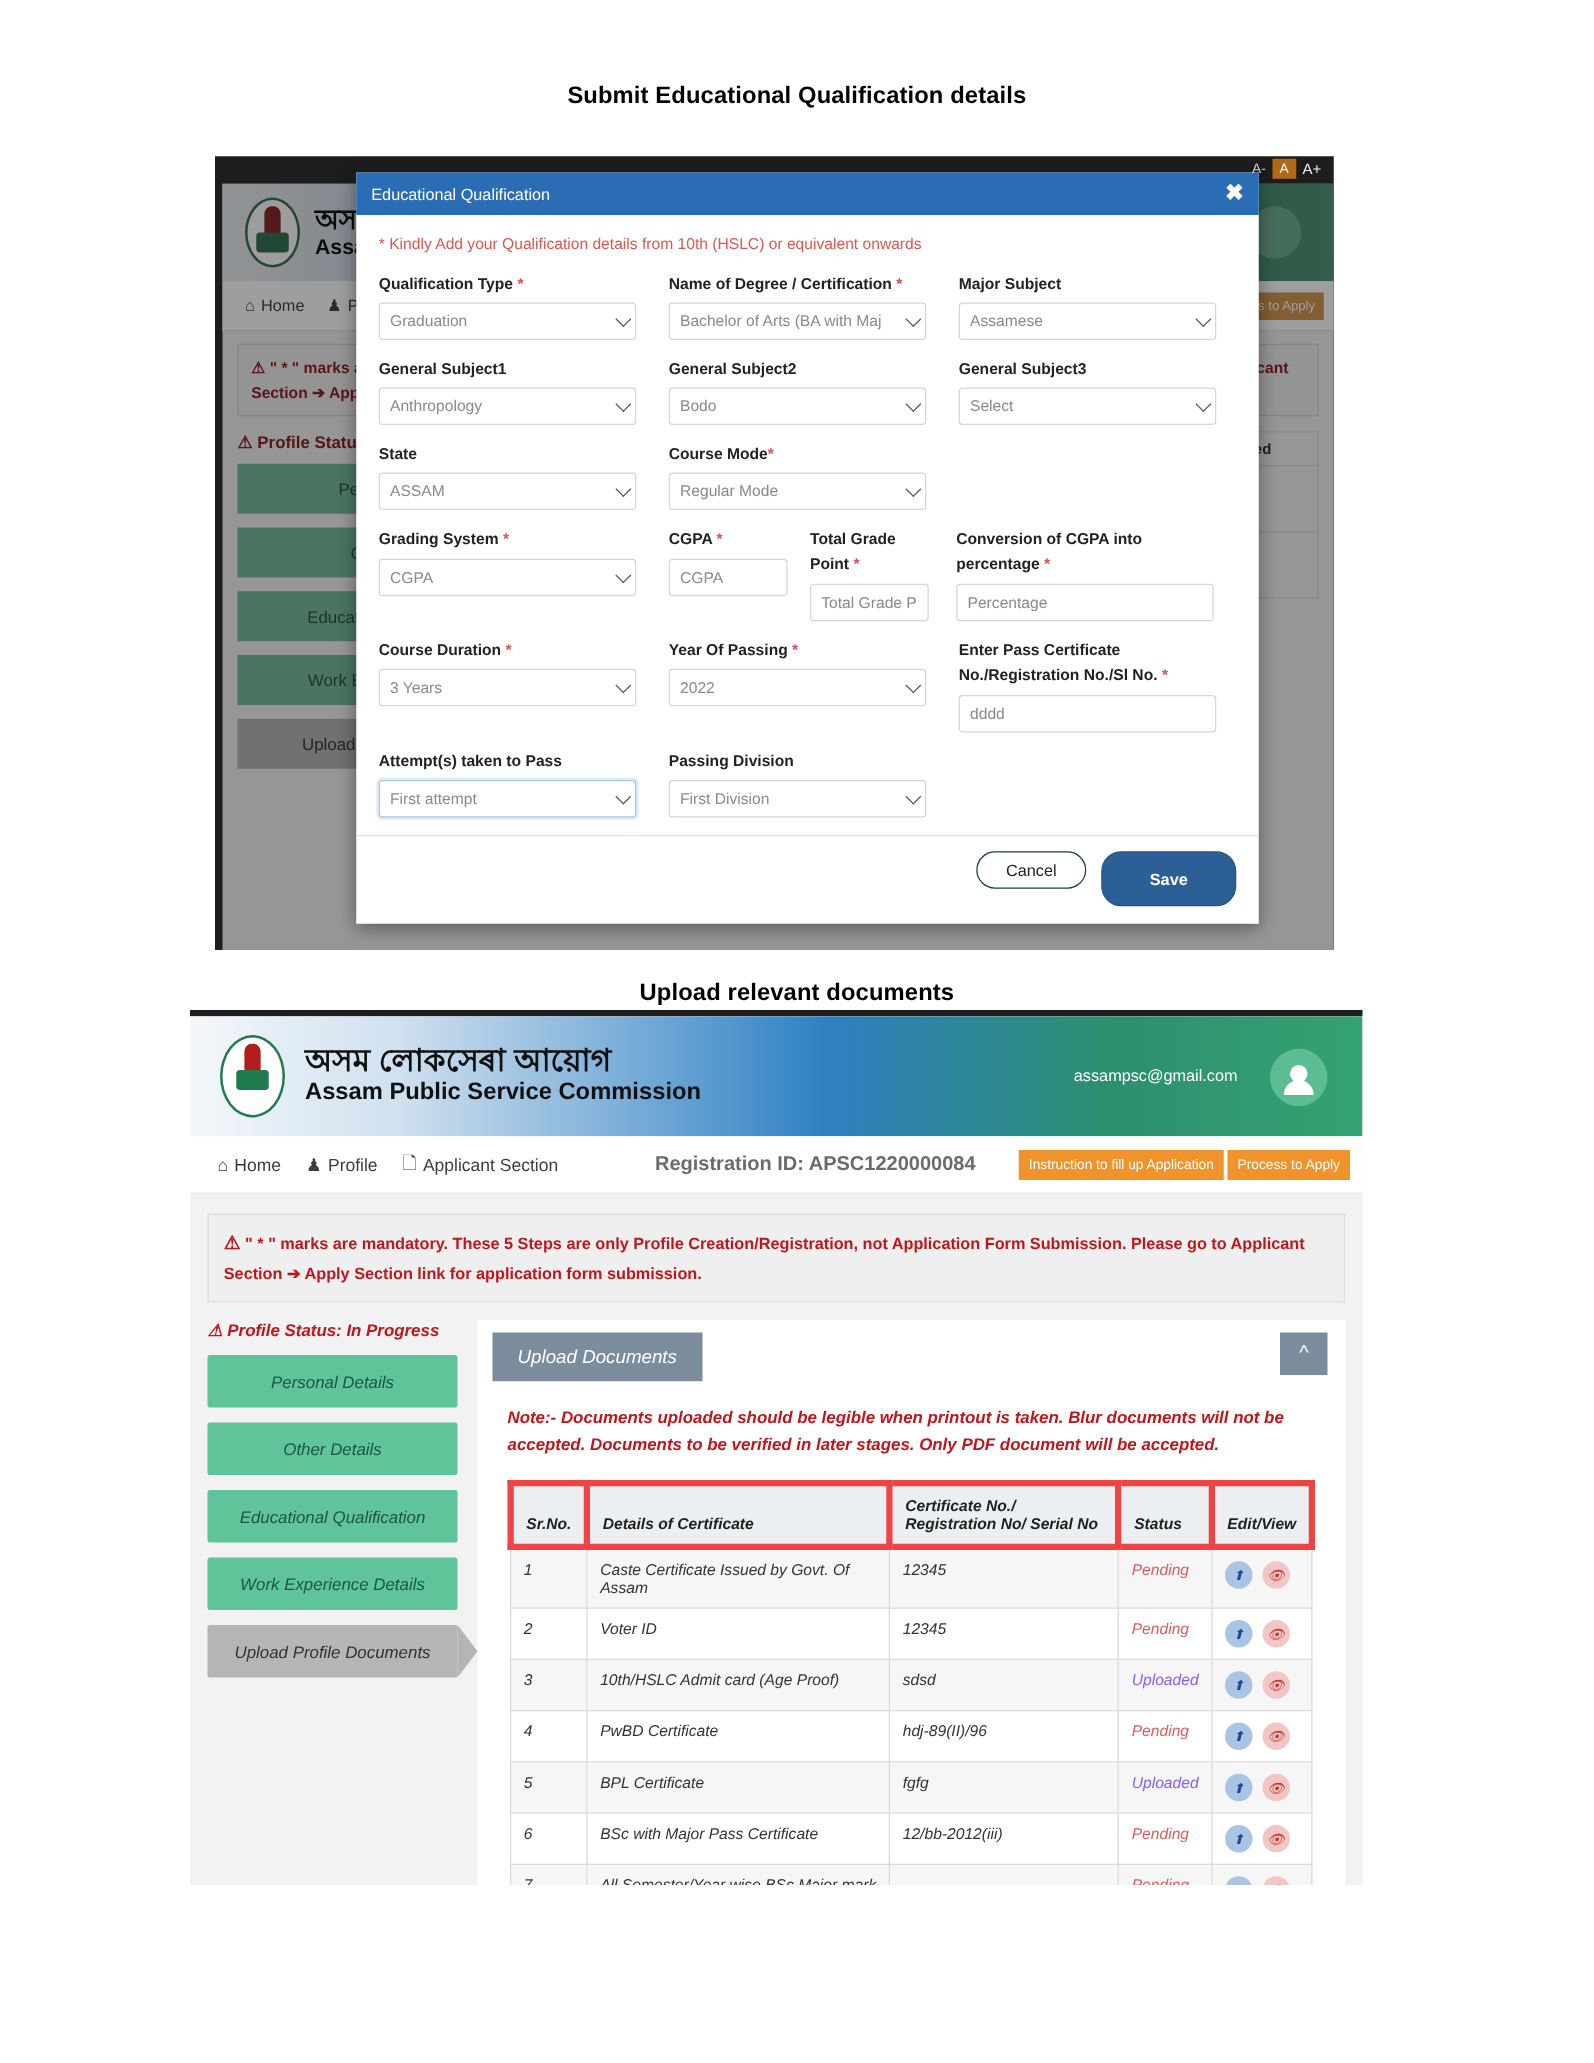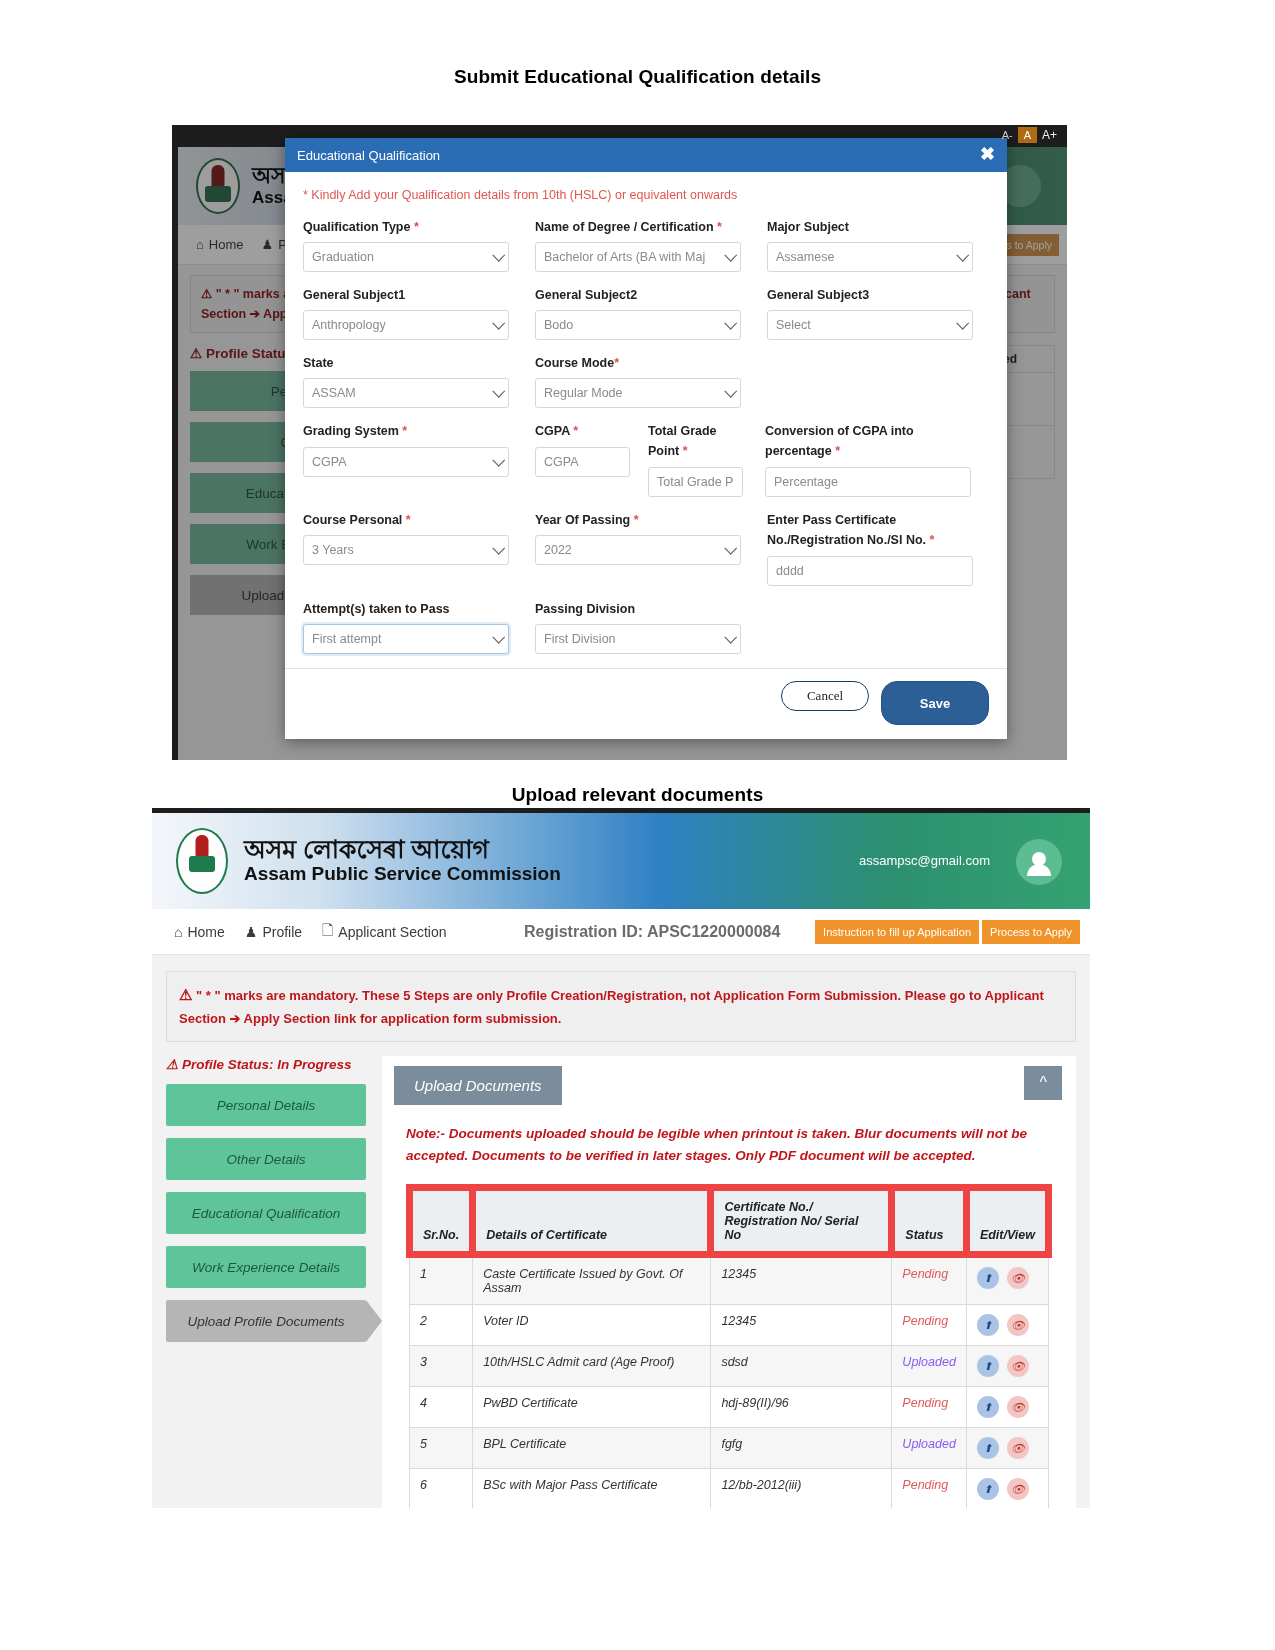--- a/index.html
+++ b/index.html
@@ -128,21 +128,21 @@
     width:9px; height:9px; border-right:1.8px solid #555; border-bottom:1.8px solid #555;
     transform-origin:center; rotate: 45deg; margin-top:-3px;
   }
   .fctrl .val { white-space:nowrap; overflow:hidden; text-overflow:clip; padding-right:16px; }
   .modal-foot {
     border-top:1px solid #e4e4e4; padding:12px 18px 14px 18px;
     display:flex; justify-content:flex-end; gap:12px;
   }
   .btn-cancel {
     min-width:88px; height:30px; border:1px solid #1d3a5c; border-radius:16px;
-    background:#fff; color:#222; font-size:13px; display:flex;align-items:center;justify-content:center;font-family:Liberation Serif, serif;
+    background:#fff; color:#222; font-size:13px; display:flex;align-items:center;justify-content:center;
   }
   .btn-save {
     min-width:108px; height:44px; border:1px solid #215384; border-radius:16px;
     background:#2c5f96; color:#fff; font-size:13px; font-weight:bold;
     display:flex;align-items:center;justify-content:center;
   }
 
   
   #shot2 {
     position:absolute; left:152px; top:808px; width:938px; height:700px;
@@ -199,21 +199,21 @@
   .panel-collapse {
     position:absolute; right:14px; top:10px; width:38px; height:34px;
     background:#7b8c9c; color:#fff; display:flex;align-items:center;justify-content:center;
   }
   .panel-note {
     color:#c0161b; font-weight:bold; font-size:13.5px; line-height:1.6;
     padding: 18px 24px 10px 24px;
   }
   .doc-table { width:calc(100% - 48px); margin:8px 24px 0 24px; border-collapse:collapse; font-size:12.5px; color:#333; }
   .doc-table th {
-    background:#eceff1; border:7px solid #ef4444; text-align:left; padding:9px 10px;
+    background:#eceff1; border:5px solid #ef4444; text-align:left; padding:9px 10px;
     font-weight:bold; font-size:12.5px; vertical-align:bottom; color:#222;
   }
   .doc-table td { border:1px solid #dadada; padding:9px 10px; vertical-align:top; }
   .doc-table tbody tr:nth-child(odd) { background:#f6f6f6; }
   .doc-table tbody tr:nth-child(even) { background:#ffffff; }
   .st-pending { color:#e05a5a; }
   .st-uploaded { color:#8b5cf6; }
   .act { display:flex; gap:8px; align-items:center; }
   .ic-up, .ic-eye {
     width:22px;height:22px;border-radius:50%;display:flex;align-items:center;justify-content:center;
@@ -445,21 +445,21 @@
             </div>
             <div class="fctrl">
               <span class="val">Percentage</span>
             </div>
           </div>
         </div>
 
         <div class="frow">
           <div class="fcol">
             <div class="flabel">
-              <span>Course Personal</span> <span class="star">*</span>
+              <span>Course Duration</span> <span class="star">*</span>
             </div>
             <div class="fctrl">
               <span class="val">3 Years</span>
               <span class="chev"></span>
             </div>
           </div>
           <div class="fcol">
             <div class="flabel">
               <span>Year Of Passing</span> <span class="star">*</span>
             </div>

